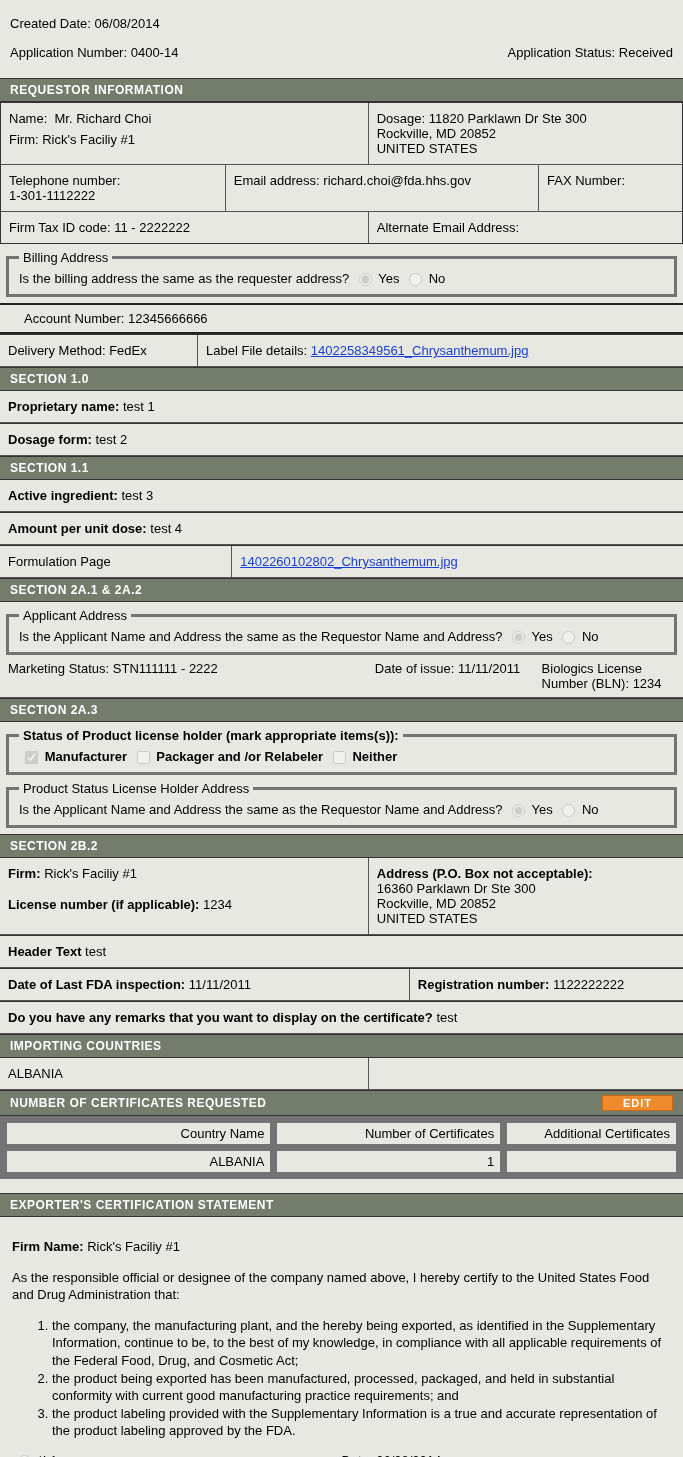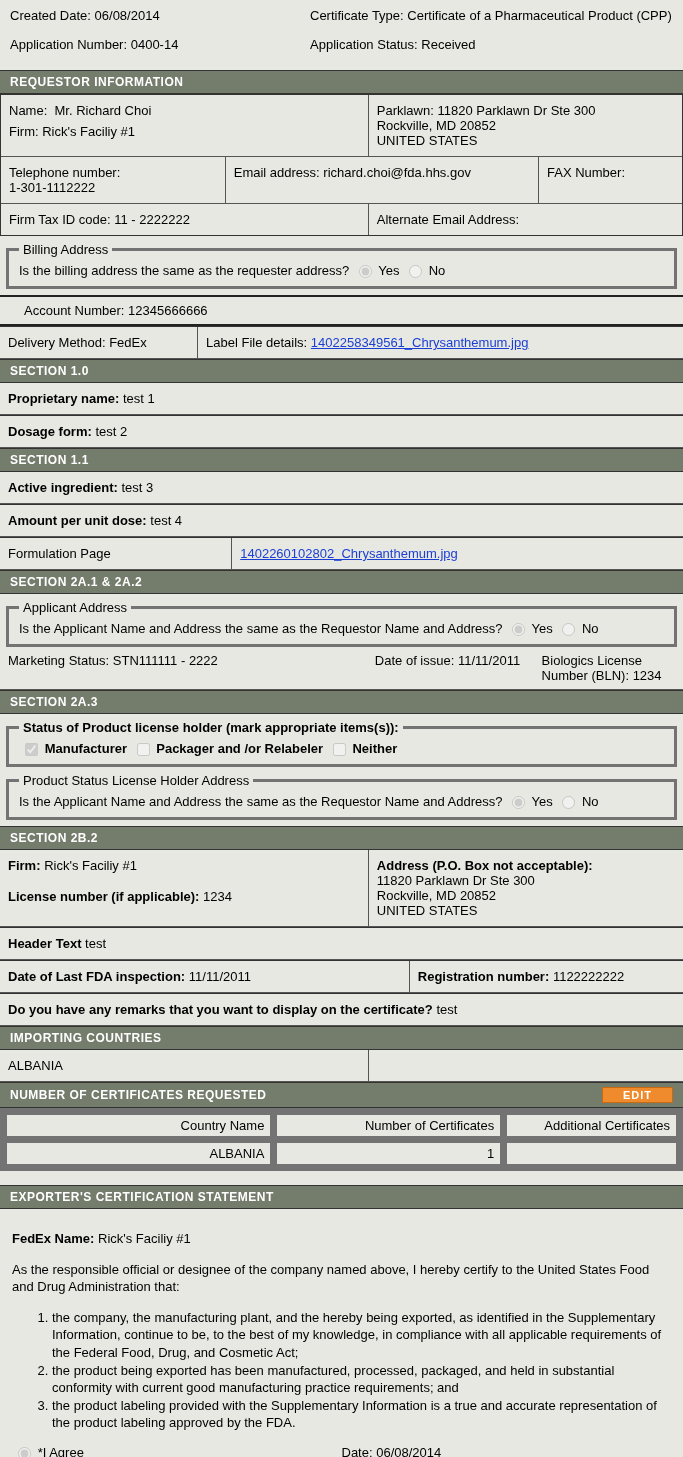--- a/index.html
+++ b/index.html
@@ -5,21 +5,21 @@
   * { box-sizing: border-box; }
   body {
     margin: 0;
     padding: 0;
     background: #e8e8e3;
     font-family: Arial, Helvetica, sans-serif;
     font-size: 13px;
     color: #000;
     width: 683px;
   }
-  .top-meta { padding: 8px 10px 4px; }
+  .top-meta { padding: 16px 10px 4px; text-align: right; }
   .top-row { margin-bottom: 14px; }
   .top-row::after { content:""; display:block; clear:both; }
   .top-left { float:left; }
   .top-right { margin-left: 300px; }
   .section-header {
     background: #747c6c;
     color: #fff;
     font-weight: bold;
     padding: 4px 10px;
     font-size: 12px;
@@ -75,24 +75,20 @@
 </style>
 </head>
 <body>
 
 <div class="top-meta">
   <div class="top-row">
     <div class="top-left">
       <span>Created Date:</span>
       <span>06/08/2014</span>
     </div>
-    <div class="top-right">
-      <span>Certificate Type:</span>
-      <span>Certificate of a Pharmaceutical Product (CPP)</span>
-    </div>
   </div>
   <div class="top-row">
     <div class="top-left">
       <span>Application Number:</span>
       <span>0400-14</span>
     </div>
     <div class="top-right">
       <span>Application Status:</span>
       <span>Received</span>
     </div>
@@ -106,21 +102,21 @@
       <div>
         <span>Name:</span>&nbsp;
         <span>Mr. Richard Choi</span>
       </div>
       <div style="margin-top:6px">
         <span>Firm:</span>
         <span>Rick's Faciliy #1</span>
       </div>
     </div>
     <div class="cell">
-      <span>Parklawn:</span>
+      <span>Dosage:</span>
       <span style="white-space:pre-line; display:inline">11820 Parklawn Dr Ste 300
 Rockville, MD 20852
 UNITED STATES</span>
     </div>
   </div>
   <div class="row">
     <div class="cell" style="flex:0 0 33%">
       <div>Telephone number:</div>
       <div>1-301-1112222</div>
     </div>
@@ -253,21 +249,21 @@
       <span class="bold">Firm:</span>
       <span>Rick's Faciliy #1</span>
     </div>
     <div style="margin-top:16px">
       <span class="bold">License number (if applicable):</span>
       <span>1234</span>
     </div>
   </div>
   <div class="cell">
     <div class="bold">Address (P.O. Box not acceptable):</div>
-    <div style="white-space:pre-line">11820 Parklawn Dr Ste 300
+    <div style="white-space:pre-line">16360 Parklawn Dr Ste 300
 Rockville, MD 20852
 UNITED STATES</div>
   </div>
 </div>
 <div class="row block" style="border-left:none;border-right:none">
   <div class="cell">
     <span class="bold">Header Text</span>
     <span>test</span>
   </div>
 </div>
@@ -313,21 +309,21 @@
     <td></td>
   </tr>
 </tbody>
   </table>
 
 <div style="height:14px"></div>
 
 <div class="section-header">EXPORTER'S CERTIFICATION STATEMENT</div>
 <div class="exporter-body">
   <p>
-    <span class="bold">FedEx Name:</span>
+    <span class="bold">Firm Name:</span>
     <span>Rick's Faciliy #1</span>
   </p>
   <p>As the responsible official or designee of the company named above, I hereby certify to the United States Food and Drug Administration that:</p>
   <ol>
     <li>the company, the manufacturing plant, and the hereby being exported, as identified in the Supplementary Information, continue to be, to the best of my knowledge, in compliance with all applicable requirements of the Federal Food, Drug, and Cosmetic Act;</li>
     <li>the product being exported has been manufactured, processed, packaged, and held in substantial conformity with current good manufacturing practice requirements; and</li>
     <li>the product labeling provided with the Supplementary Information is a true and accurate representation of the product labeling approved by the FDA.</li>
   </ol>
   <div class="row" style="border:none; align-items:center">
     <div style="flex:0 0 50%">

